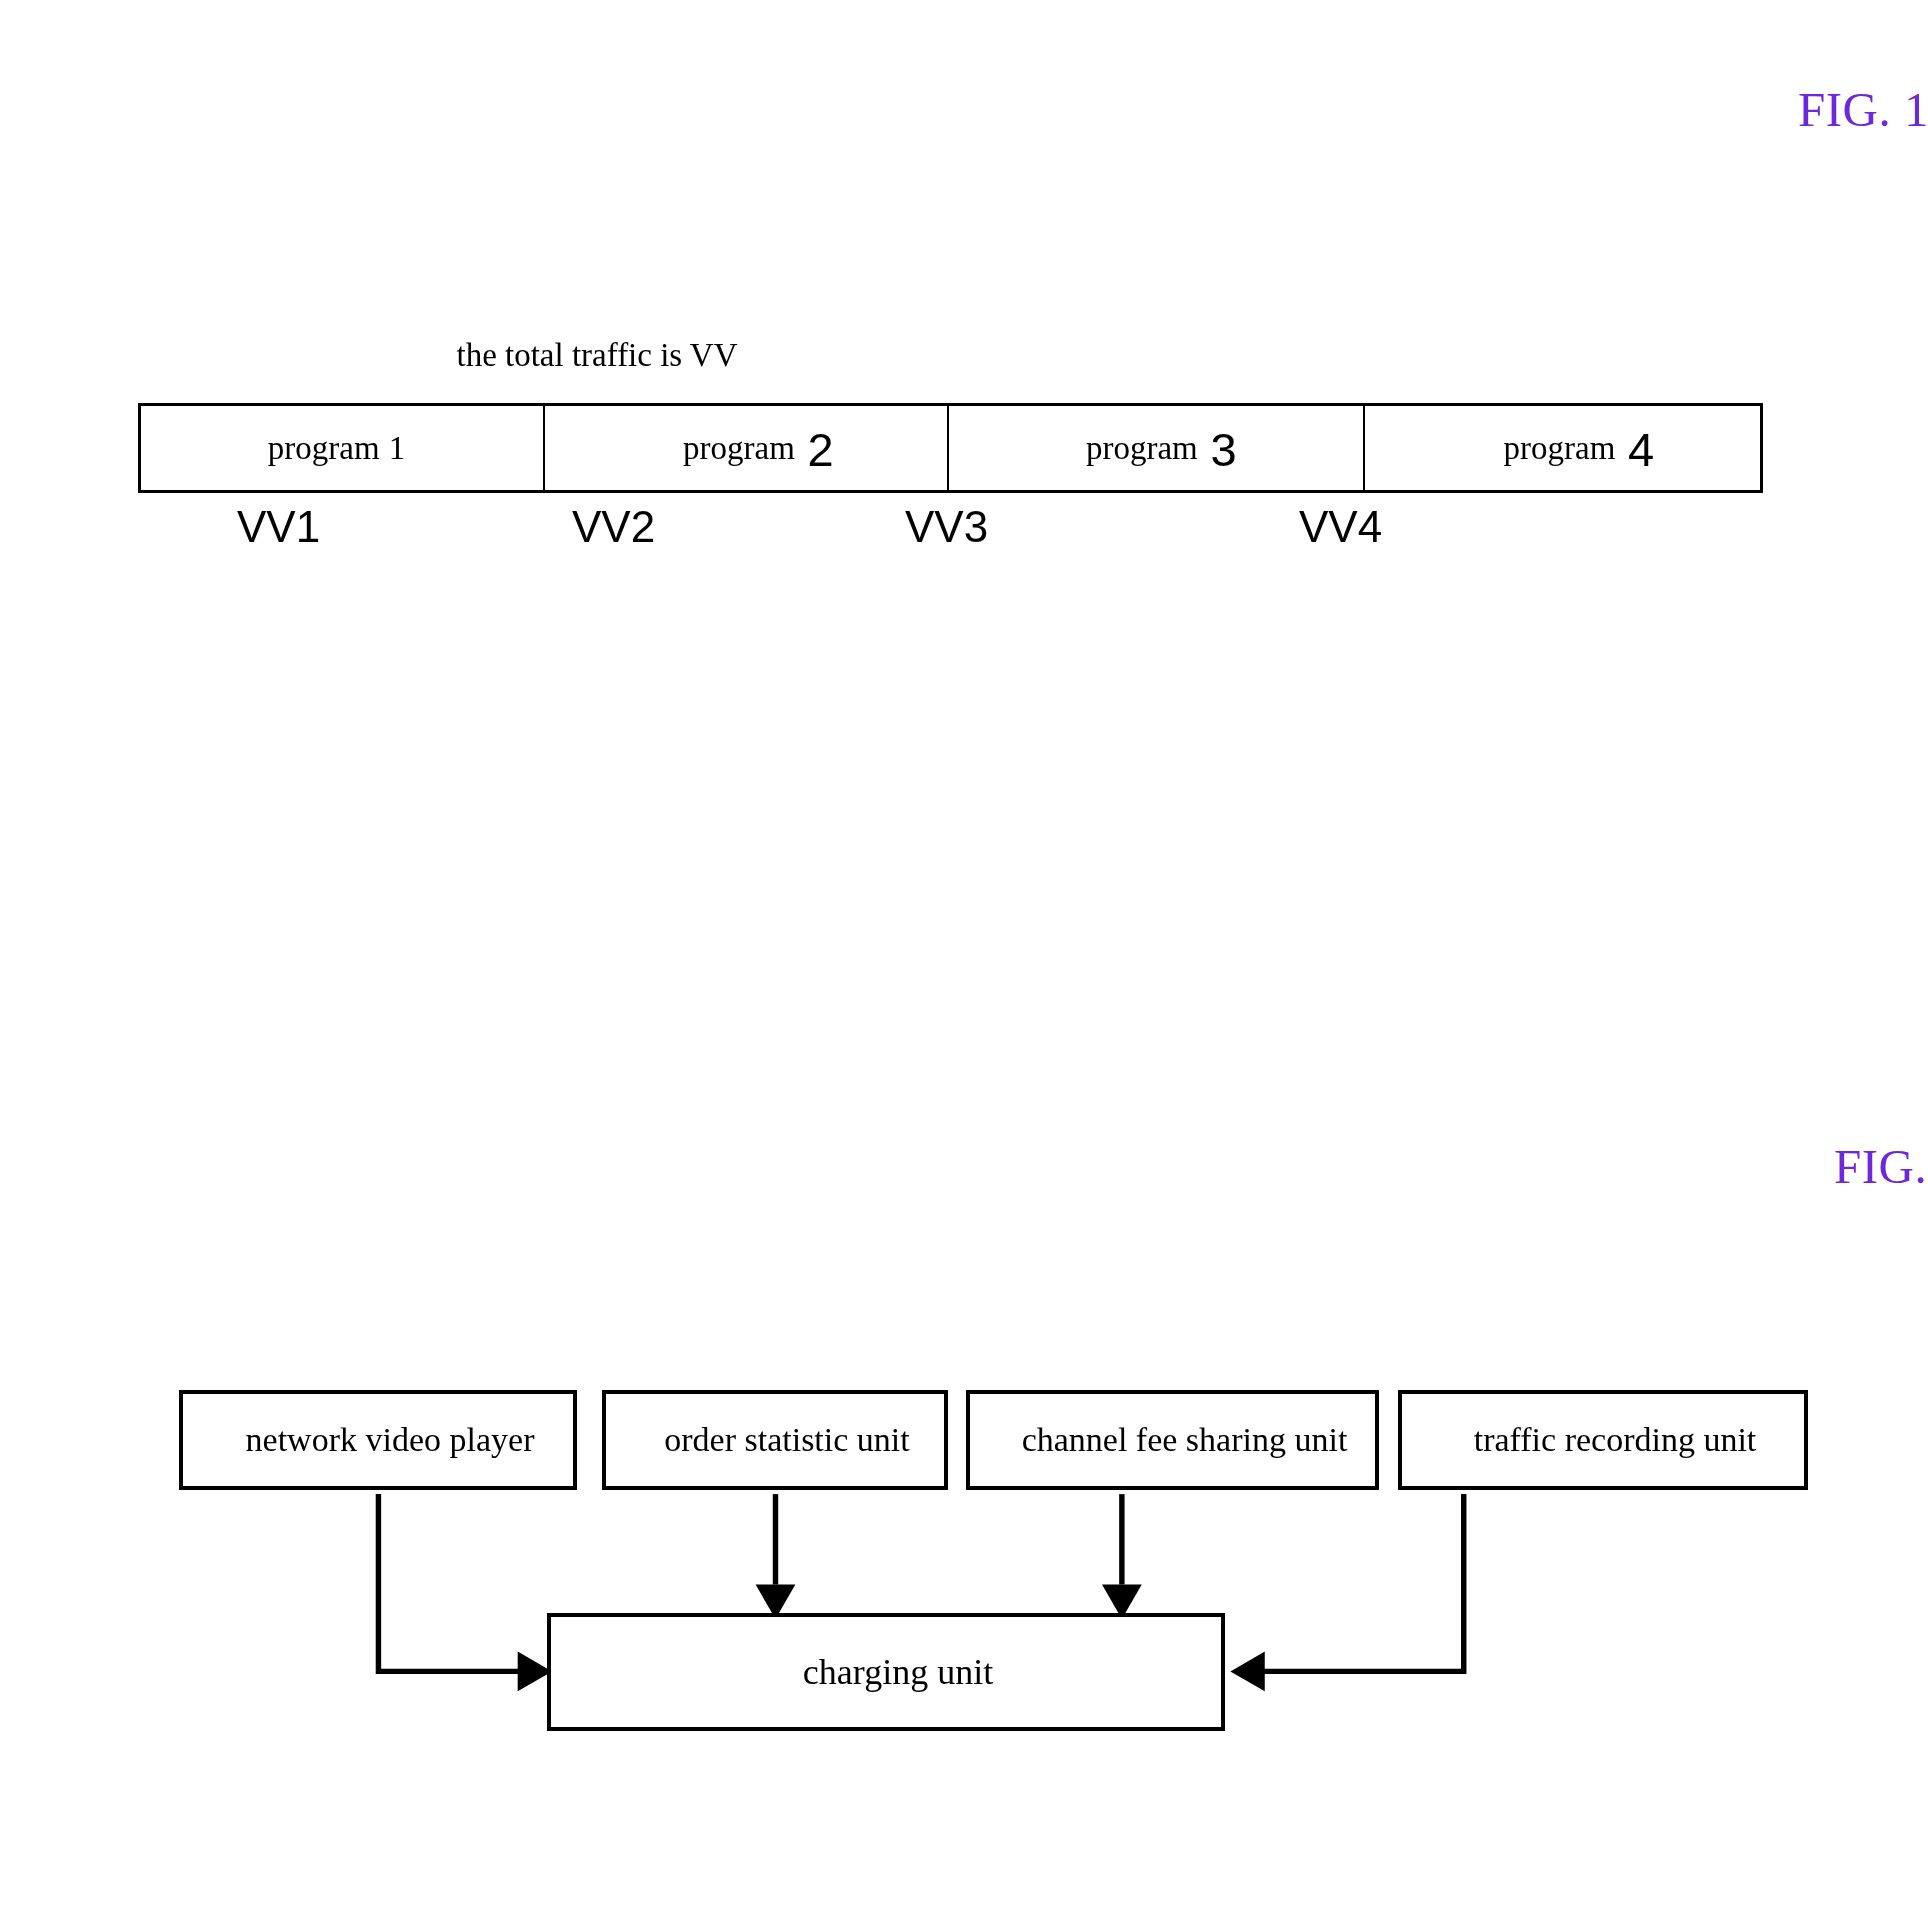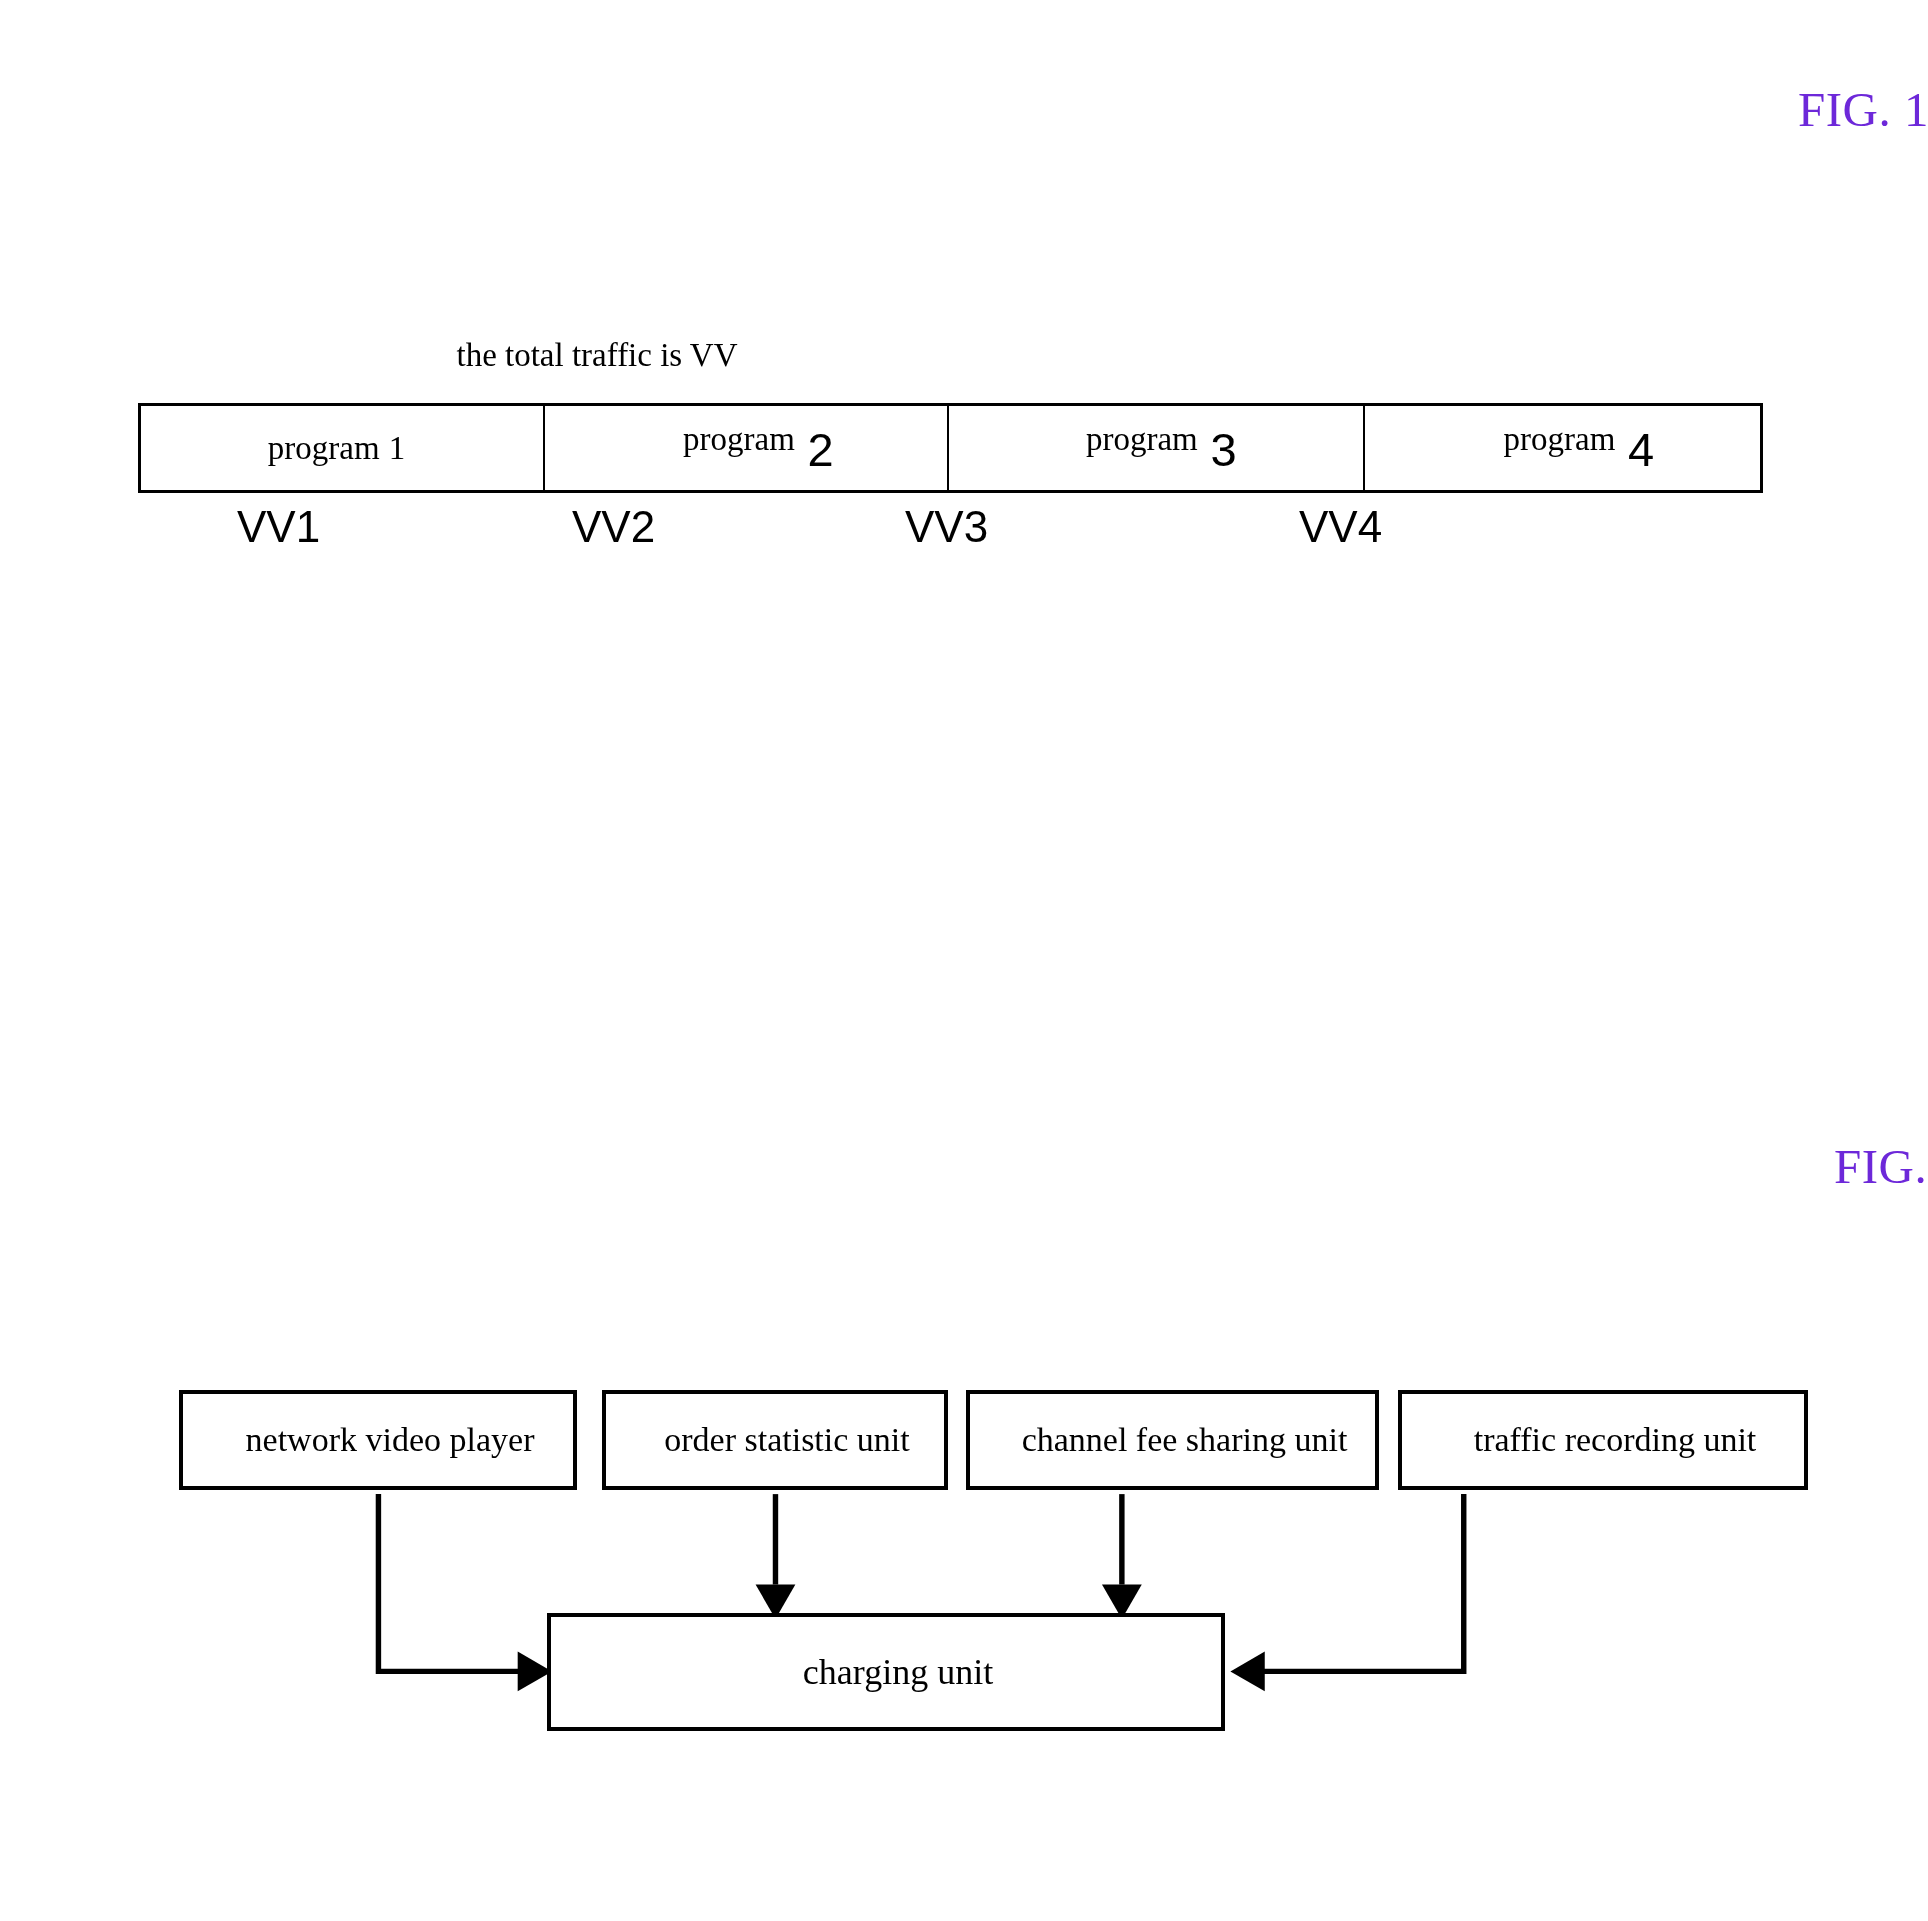--- a/index.html
+++ b/index.html
@@ -58,21 +58,21 @@
     height: 100%;
   }
   .f1-cell:last-child { border-right: none; }
   .f1-cell.c1 { width: 405px; }
   .f1-cell.c2 { width: 405px; }
   .f1-cell.c3 { width: 418px; }
   .f1-cell.c4 { width: 396px; }
 
   .f1-label {
     display: inline-flex;
-    align-items: flex-start;
+    align-items: center;
     white-space: nowrap;
     position: relative;
   }
   .f1-word {
     font-family: "Liberation Serif", "DejaVu Serif", serif;
     font-size: 33px;
   }
   .f1-num {
     font-family: "Liberation Serif", "DejaVu Serif", serif;
     font-size: 33px;

